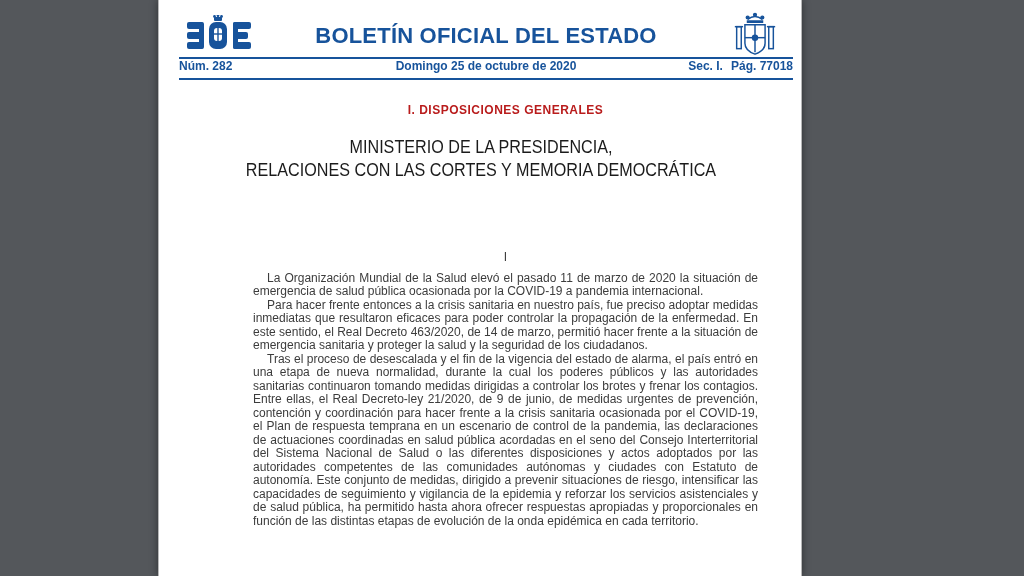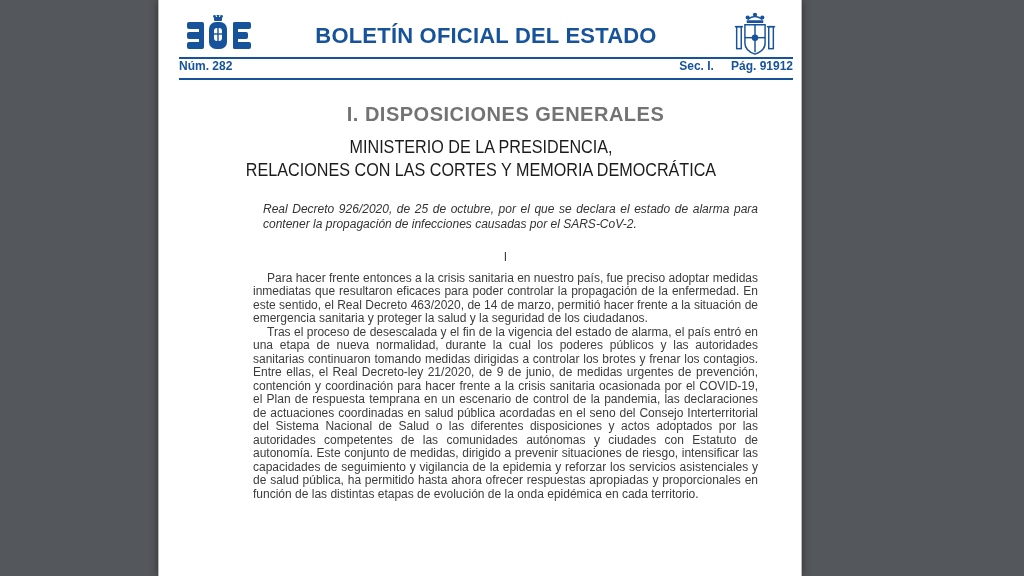--- a/index.html
+++ b/index.html
@@ -28,25 +28,25 @@
   .coat-arms{position:absolute;right:16px;top:-4px;width:44px;height:48px;}
   .rule{position:absolute;left:20px;right:8px;background:#17539B;}
   .rule-top{top:57px;height:2px;}
   .rule-bottom{top:78px;height:2px;}
   .meta-row{
     position:absolute;top:58px;left:20px;right:8px;height:15px;
     display:flex;align-items:center;justify-content:space-between;
     font-size:12px;font-weight:bold;color:#17539B;
   }
   .meta-center{position:absolute;left:50%;transform:translateX(-50%);white-space:nowrap;}
-  .meta-right{display:flex;gap:17px;white-space:nowrap;}
+  .meta-right{display:flex;gap:8px;white-space:nowrap;}
   
   .section-heading{
     position:absolute;top:103px;left:94px;width:505px;
-    text-align:center;font-size:20px;font-weight:bold;color:#737373;
+    text-align:center;font-size:12px;font-weight:bold;color:#b91c1c;
     letter-spacing:.5px;
   }
   .ministry{
     position:absolute;top:135px;left:0;width:644px;
     text-align:center;font-size:19px;line-height:23px;color:#1b1b1b;
     transform:scaleX(.85);transform-origin:50% 0;
     white-space:nowrap;
   }
   .item-row{
     position:absolute;top:202px;left:104px;width:495px;
@@ -117,39 +117,40 @@
           <line x1="13" y1="30" x2="35" y2="30"></line>
           <circle cx="24" cy="30" r="3.5" fill="#17539B" stroke="none"></circle>
         </g>
       </svg>
     </div>
 
     <div class="rule rule-top"></div>
 
     <div class="meta-row">
       <span>Núm. 282</span>
+      <span class="meta-center">Domingo 25 de octubre de 2020</span>
       <span class="meta-right">
         <span>Sec. I.</span>
-        <span>Pág. 91912</span>
+        <span>Pág. 77018</span>
       </span>
     </div>
 
     <div class="rule rule-bottom"></div>
 
     <div class="section-heading">I. DISPOSICIONES GENERALES</div>
 
     <div class="ministry">
       <div>MINISTERIO DE LA PRESIDENCIA,</div>
       <div>RELACIONES CON LAS CORTES Y MEMORIA DEMOCRÁTICA</div>
     </div>
 
     <div class="item-row">
-      <div class="item-title">Real Decreto 926/2020, de 25 de octubre, por el que se declara el estado de alarma para contener la propagación de infecciones causadas por el SARS-CoV-2.</div>
     </div>
 
     <div class="body-text">
       <div class="numeral">I</div>
+      <p>La Organización Mundial de la Salud elevó el pasado 11 de marzo de 2020 la situación de emergencia de salud pública ocasionada por la COVID-19 a pandemia internacional.</p>
       <p>Para hacer frente entonces a la crisis sanitaria en nuestro país, fue preciso adoptar medidas inmediatas que resultaron eficaces para poder controlar la propagación de la enfermedad. En este sentido, el Real Decreto 463/2020, de 14 de marzo, permitió hacer frente a la situación de emergencia sanitaria y proteger la salud y la seguridad de los ciudadanos.</p>
       <p>Tras el proceso de desescalada y el fin de la vigencia del estado de alarma, el país entró en una etapa de nueva normalidad, durante la cual los poderes públicos y las autoridades sanitarias continuaron tomando medidas dirigidas a controlar los brotes y frenar los contagios. Entre ellas, el Real Decreto-ley 21/2020, de 9 de junio, de medidas urgentes de prevención, contención y coordinación para hacer frente a la crisis sanitaria ocasionada por el COVID-19, el Plan de respuesta temprana en un escenario de control de la pandemia, las declaraciones de actuaciones coordinadas en salud pública acordadas en el seno del Consejo Interterritorial del Sistema Nacional de Salud o las diferentes disposiciones y actos adoptados por las autoridades competentes de las comunidades autónomas y ciudades con Estatuto de autonomía. Este conjunto de medidas, dirigido a prevenir situaciones de riesgo, intensificar las capacidades de seguimiento y vigilancia de la epidemia y reforzar los servicios asistenciales y de salud pública, ha permitido hasta ahora ofrecer respuestas apropiadas y proporcionales en función de las distintas etapas de evolución de la onda epidémica en cada territorio.</p>
     </div>
 
   </div>
 </div>
 
 </body></html>

